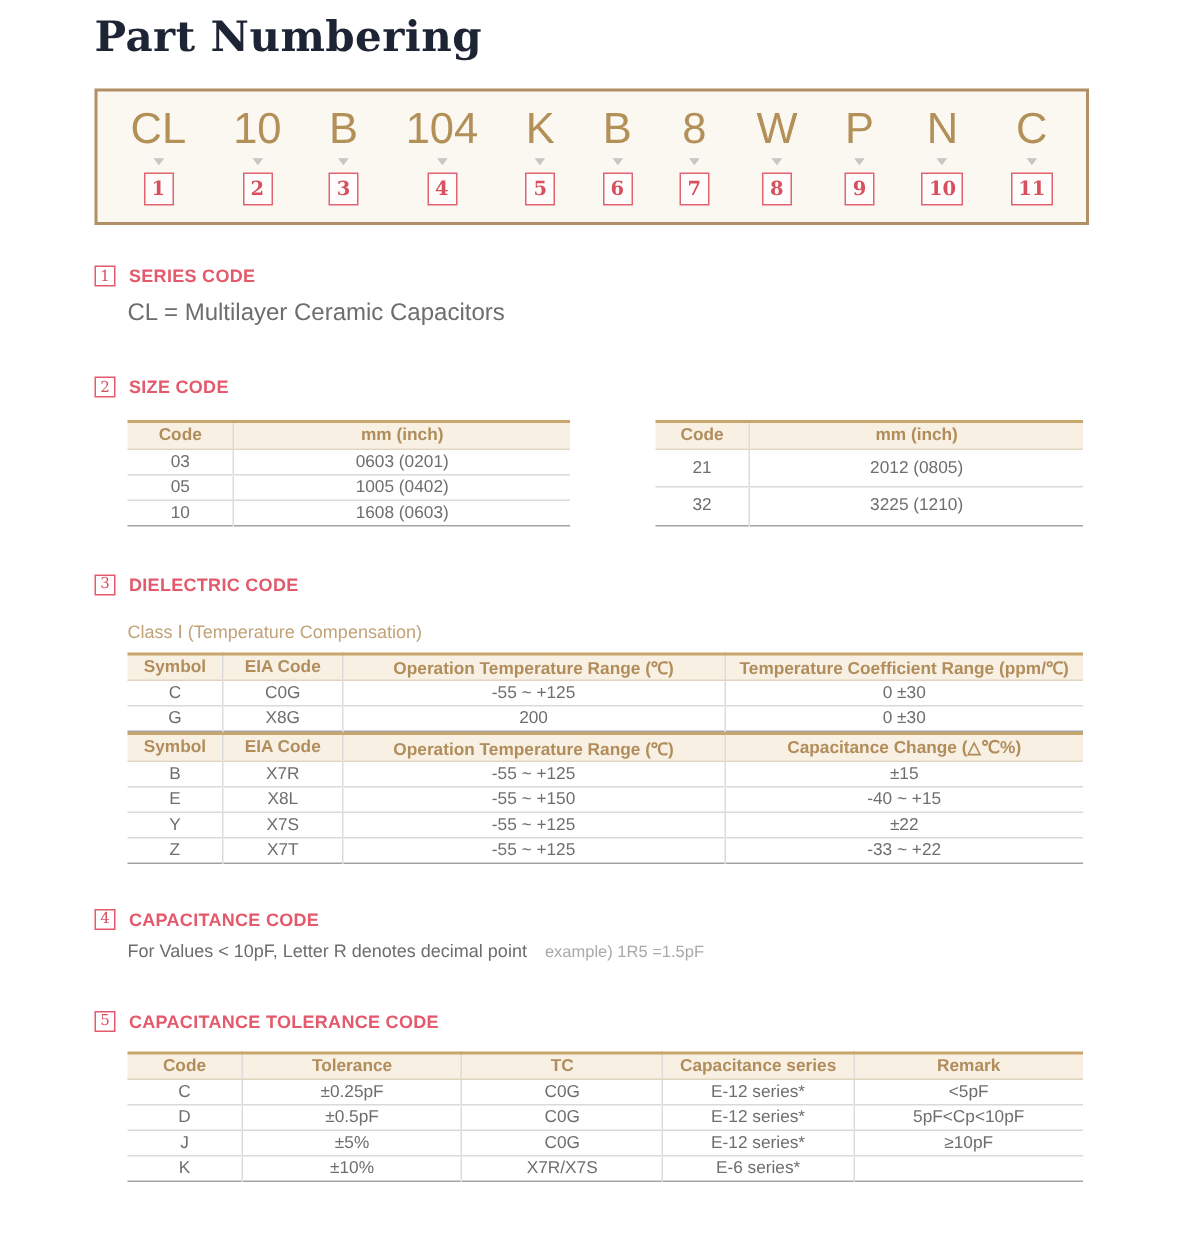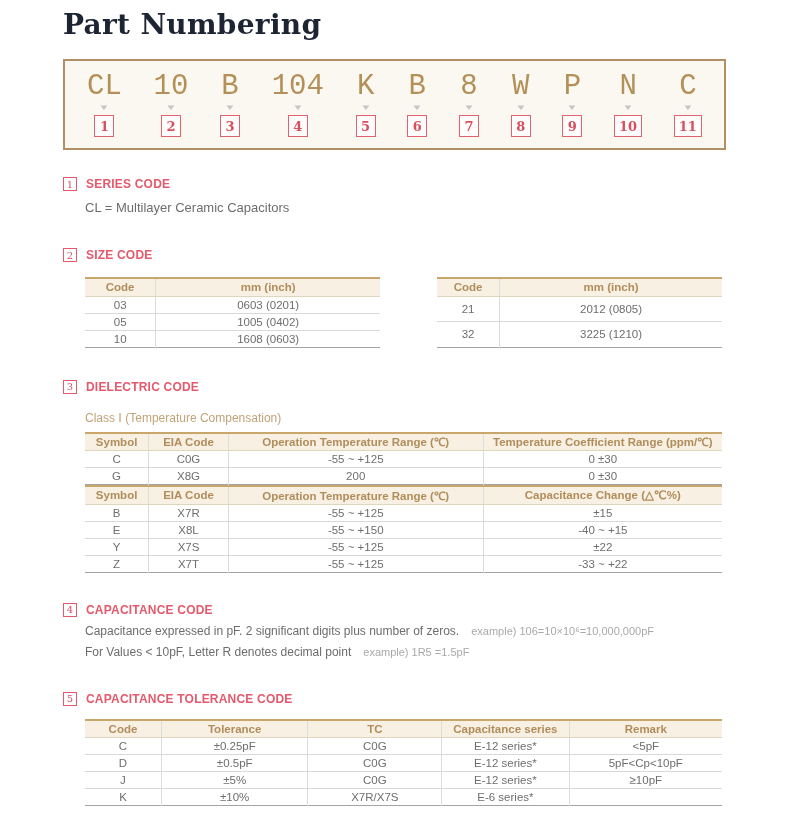--- a/index.html
+++ b/index.html
@@ -12,39 +12,39 @@
     font-weight:bold; font-size:28px; color:#1d2433; letter-spacing:0.3px;
   }
 
   .part-box {
     margin:18px 0 0 63px; width:663px; height:91px;
     border:2px solid #b29067; background:#fbf8f2;
     display:flex; align-items:center; justify-content:space-between;
     padding:0 22px;
   }
   .seg { display:flex; flex-direction:column; align-items:center; gap:3px; }
-  .seg-code { font-family:Liberation Mono, monospace; font-size:29px; color:#b29058; line-height:1; }
+  .seg-code { font-family:Liberation Sans, sans-serif; font-size:29px; color:#b29058; line-height:1; }
   .seg-arrow { color:#c6c6c6; font-size:8px; line-height:1; transform:scaleX(1.5); }
   .seg-numbox {
     border:1px solid #e0636f; color:#d8505e; background:#fffdfb;
     font-family:"DejaVu Serif", serif; font-size:13px; font-weight:bold;
     min-width:20px; height:22px; padding:0 4px;
     display:flex; align-items:center; justify-content:center;
   }
 
   .sec-head { margin-left:63px; display:flex; align-items:center; gap:9px; }
   .sec-num {
     border:1px solid #e4596b; color:#d8505e; background:#fff;
     font-family:"DejaVu Serif", serif; font-size:10px;
     width:14px; height:14px; display:inline-flex; align-items:center; justify-content:center;
     flex:0 0 auto;
   }
   .sec-title { color:#e4596b; font-weight:bold; font-size:12px; letter-spacing:0.2px; }
 
-  .body-text { margin:9px 0 0 85px; font-size:13px; color:#6d6d6d; }
+  .body-text { margin:9px 0 0 85px; font-size:16px; color:#6d6d6d; }
 
   .tbl {
     border-collapse:collapse; table-layout:fixed;
     font-size:11.5px; color:#6e6e6e;
     border-top:2px solid #c9a66b; border-bottom:1px solid #a3a3a3;
   }
   .tbl th {
     background:#f7f0e3; color:#b28d5c; font-weight:bold;
     height:18px; border-bottom:1px solid #e0d5bf; text-align:center;
   }
@@ -272,23 +272,20 @@
           <td>-33 ~ +22</td>
         </tr>
       </tbody>
     </table>
 
   <div class="sec-head mt-sec4">
     <span class="sec-num">4</span>
     <span class="sec-title">CAPACITANCE CODE</span>
   </div>
   <p class="cap-line">
-    <span>Capacitance expressed in pF. 2 significant digits plus number of zeros.</span><span class="cap-example">example) 106=10×10⁶=10,000,000pF</span>
-  </p>
-  <p class="cap-line">
     <span>For Values &lt; 10pF, Letter R denotes decimal point</span><span class="cap-example">example) 1R5 =1.5pF</span>
   </p>
 
   <div class="sec-head mt-sec5">
     <span class="sec-num">5</span>
     <span class="sec-title">CAPACITANCE TOLERANCE CODE</span>
   </div>
   <table class="tbl tol-tbl">
       <colgroup>
         <col style="width: 12%;">

